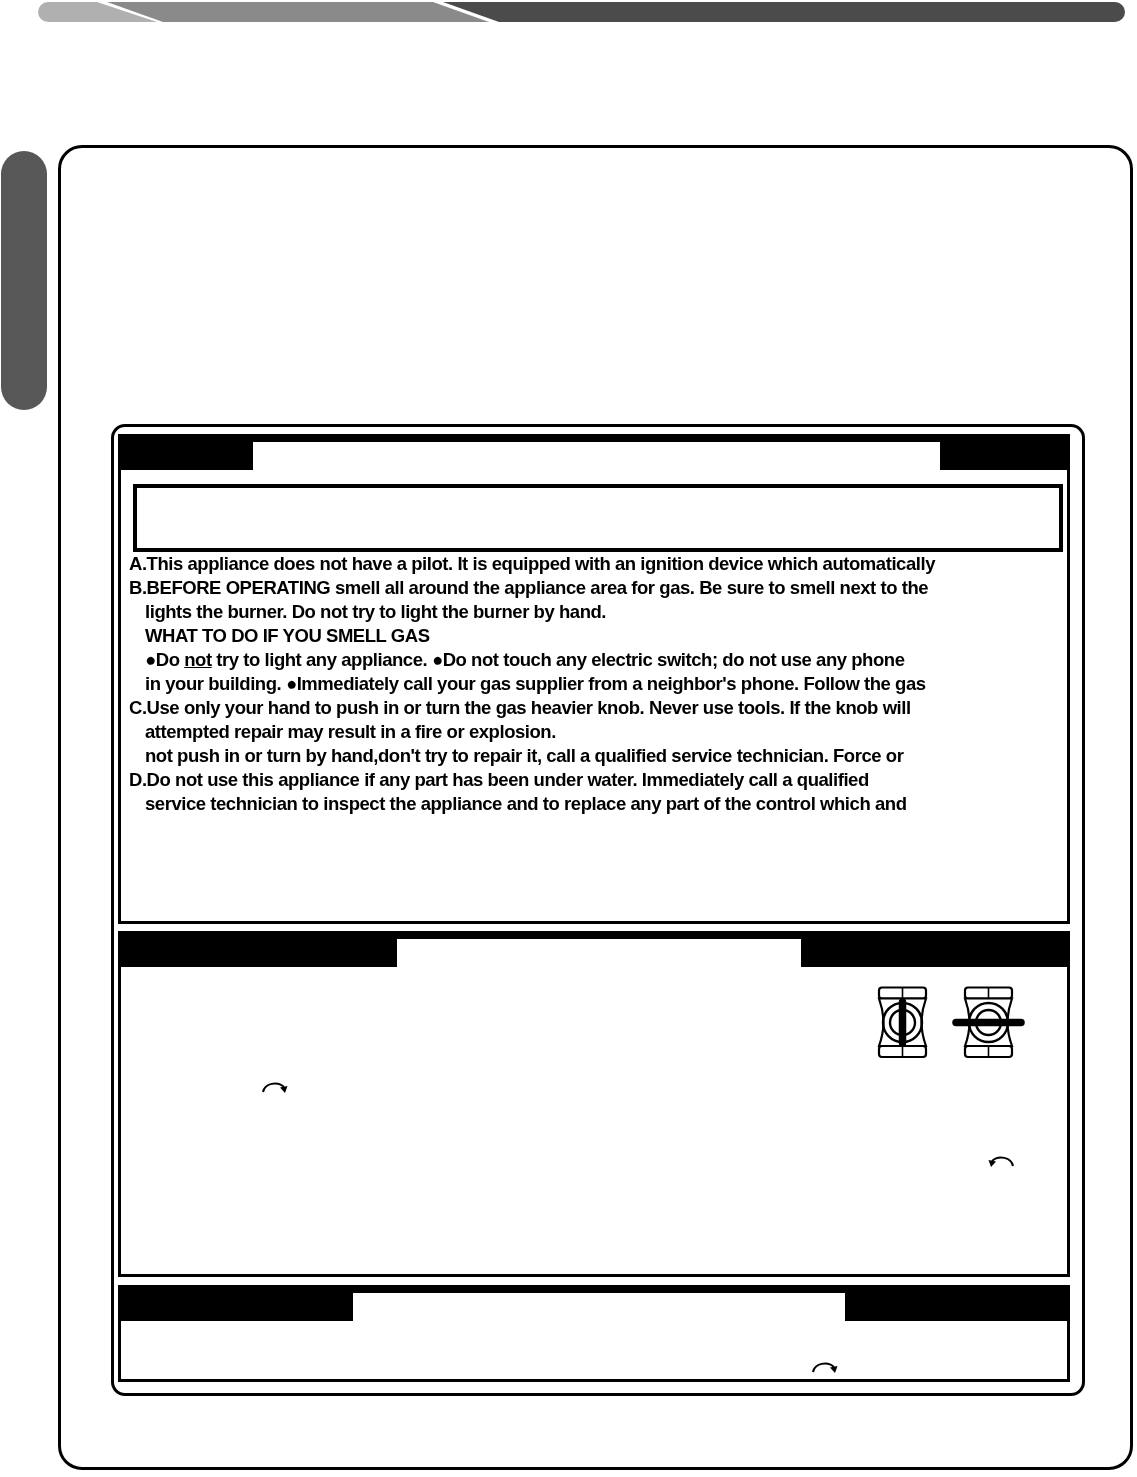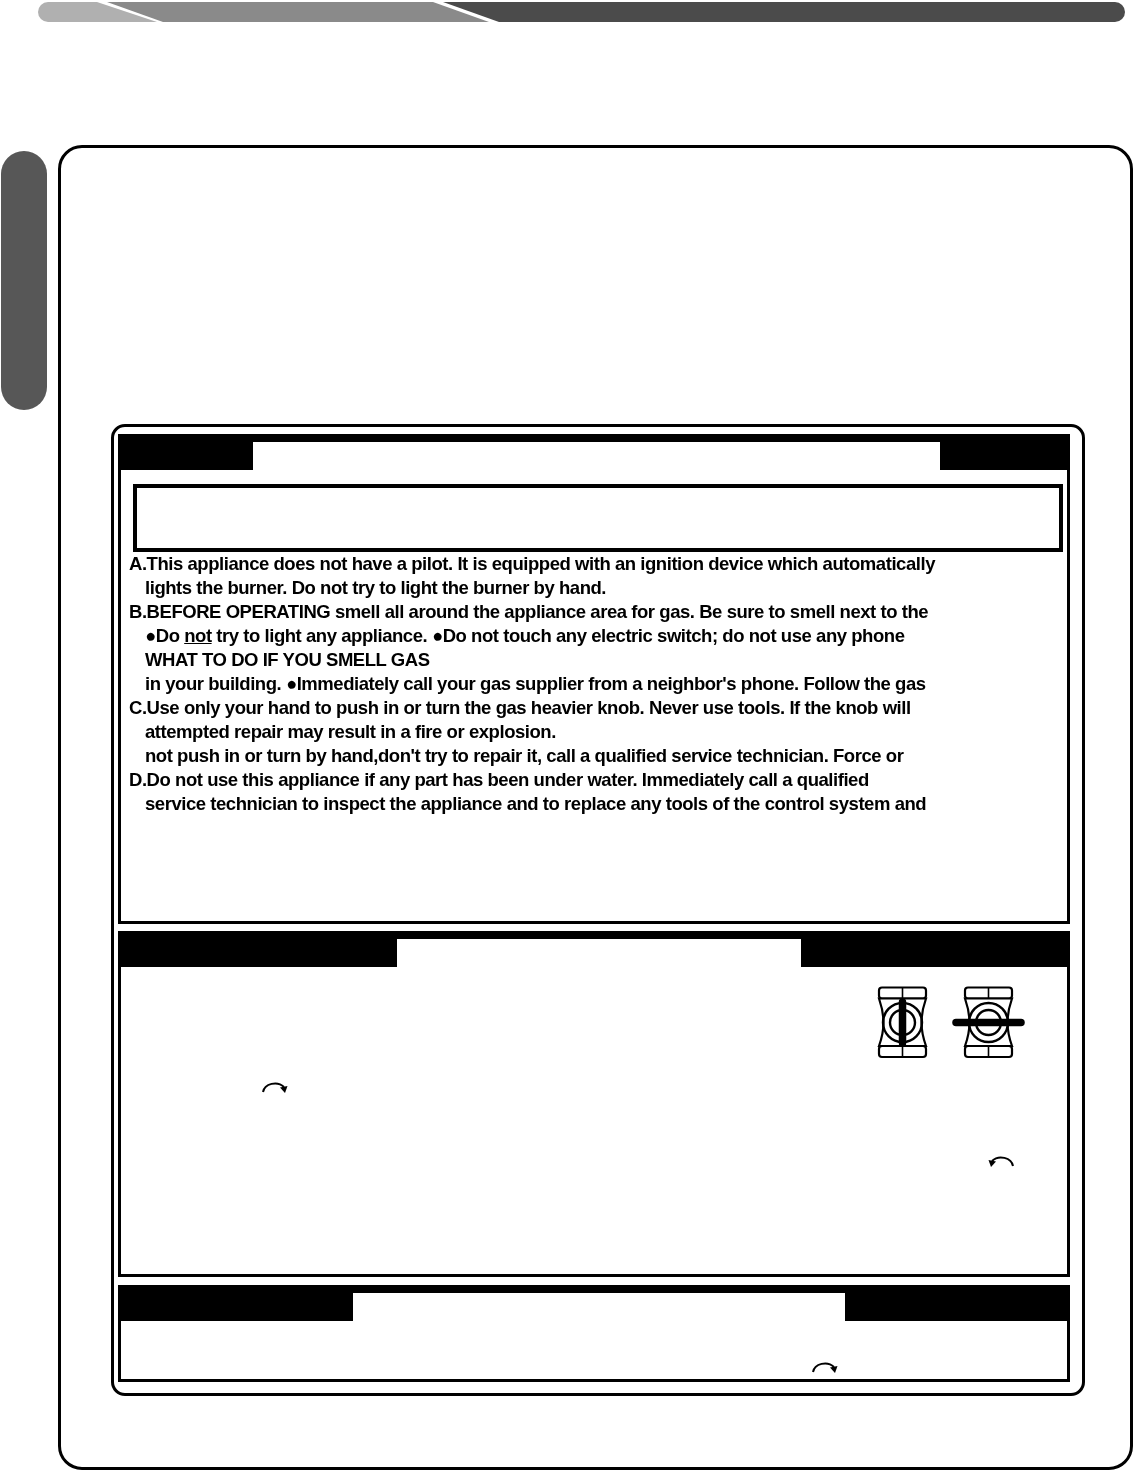--- a/index.html
+++ b/index.html
@@ -85,30 +85,30 @@
 
 <div class="sec sec1">
   <div class="sec-header">
     <div class="hdr-strip"></div>
     <div class="hdr-block hdr-left"></div>
     <div class="hdr-block hdr-right"></div>
   </div>
   <div class="notice-box"></div>
   <div class="safety-text">
       <div class="line ind0">A.This appliance does not have a pilot. It is equipped with an ignition device which automatically</div>
+      <div class="line ind0">B.BEFORE OPERATING smell all around the appliance area for gas. Be sure to smell next to the</div>
       <div class="line ind1">lights the burner. Do not try to light the burner by hand.</div>
-      <div class="line ind0">B.BEFORE OPERATING smell all around the appliance area for gas. Be sure to smell next to the</div>
+      <div class="line ind1">WHAT TO DO IF YOU SMELL GAS</div>
       <div class="line ind1">●Do <u>not</u> try to light any appliance.  ●Do not touch any electric switch; do not use any phone</div>
-      <div class="line ind1">WHAT TO DO IF YOU SMELL GAS</div>
       <div class="line ind1">in your building. ●Immediately call your gas supplier from a neighbor's phone. Follow the gas</div>
       <div class="line ind0">C.Use only your hand to push in or turn the gas heavier knob. Never use tools. If the  knob will</div>
       <div class="line ind1">attempted repair may result in a fire or explosion.</div>
       <div class="line ind1">not push in or turn by hand,don't  try to repair it, call a qualified service technician. Force or</div>
       <div class="line ind0">D.Do not use this appliance if any part has been under water. Immediately call a qualified</div>
-      <div class="line ind1">service technician to inspect the appliance and to replace any tools of the control system and</div>
+      <div class="line ind1">service technician to inspect the appliance and to replace any part of the control which and</div>
     </div>
 </div>
 
 <div class="sec sec2">
   <div class="sec-header">
     <div class="hdr-strip"></div>
     <div class="hdr-block hdr-left"></div>
     <div class="hdr-block hdr-right"></div>
   </div>
 

